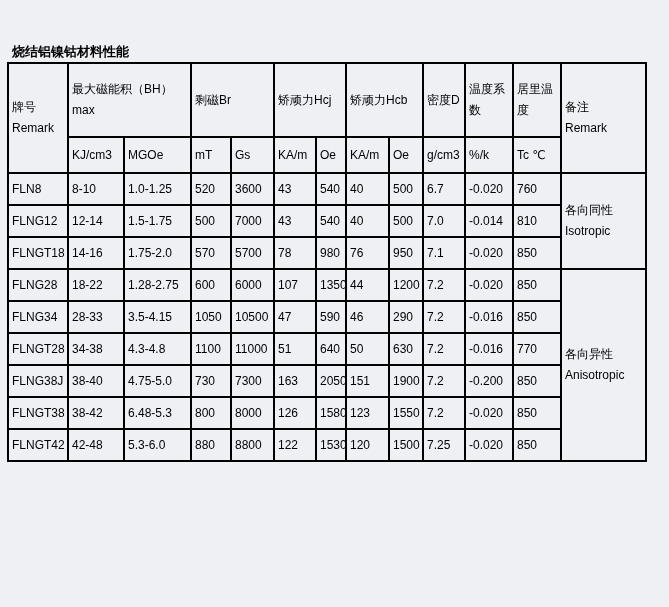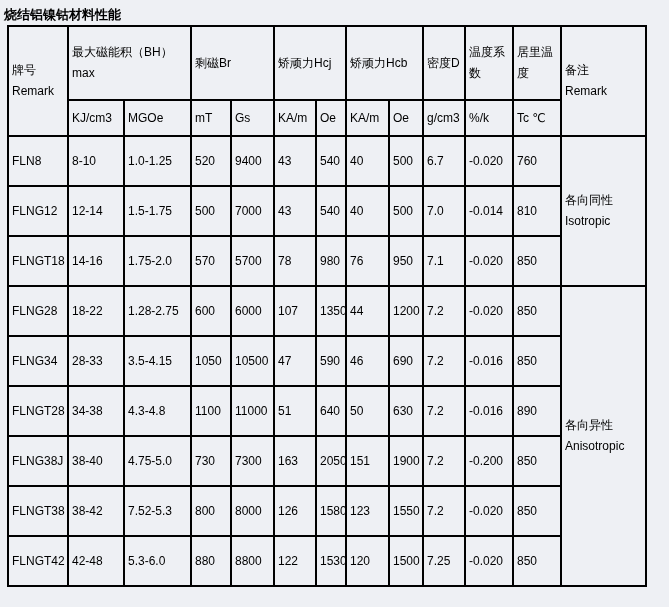--- a/index.html
+++ b/index.html
@@ -4,45 +4,46 @@
 <style>
   * { box-sizing: border-box; }
   html, body {
     margin: 0; padding: 0;
     width: 669px; height: 607px;
     background: #eef0f4;
     color: #000;
     font-family: "Liberation Sans", "DejaVu Sans", sans-serif;
   }
   .page-title {
-    padding: 8px 0 0 4px;
+    padding: 8px 0 0 12px;
     font-size: 13px;
     font-weight: bold;
     line-height: 14px;
+    margin-top: 37px;
   }
   table.spec-table {
     border-collapse: collapse;
     table-layout: fixed;
     margin: 3px 0 0 7px;
     width: 638px;
   }
   .spec-table th, .spec-table td {
     border: 2px solid #000;
     font-size: 12px;
     font-weight: normal;
     text-align: left;
     vertical-align: middle;
     padding: 2px 2px 2px 3px;
     line-height: 21px;
     white-space: pre-line;
     overflow: hidden;
   }
   .spec-table thead tr.group-row  { height: 74px; }
   .spec-table thead tr.units-row  { height: 36px; }
-  .spec-table tbody tr            { height: 50px; }
+  .spec-table tbody tr            { height: 32px; }
 </style>
 </head>
 <body>
 
 <div class="page-title">烧结铝镍钴材料性能</div>
 
 <table class="spec-table">
   <colgroup>
     <col style="width:60px">
       <col style="width:56px">
@@ -86,21 +87,21 @@
       <th>%/k</th>
       <th>Tc ℃</th>
     </tr>
   </thead>
   <tbody>
       <tr>
         <td>FLN8</td>
         <td>8-10</td>
         <td>1.0-1.25</td>
         <td>520</td>
-        <td>9400</td>
+        <td>3600</td>
         <td>43</td>
         <td>540</td>
         <td>40</td>
         <td>500</td>
         <td>6.7</td>
         <td>-0.020</td>
         <td>760</td>
         <td rowspan="3">各向同性
 Isotropic</td>
       </tr>
@@ -150,57 +151,57 @@
       </tr>
       <tr>
         <td>FLNG34</td>
         <td>28-33</td>
         <td>3.5-4.15</td>
         <td>1050</td>
         <td>10500</td>
         <td>47</td>
         <td>590</td>
         <td>46</td>
-        <td>690</td>
+        <td>290</td>
         <td>7.2</td>
         <td>-0.016</td>
         <td>850</td>
       </tr>
       <tr>
         <td>FLNGT28</td>
         <td>34-38</td>
         <td>4.3-4.8</td>
         <td>1100</td>
         <td>11000</td>
         <td>51</td>
         <td>640</td>
         <td>50</td>
         <td>630</td>
         <td>7.2</td>
         <td>-0.016</td>
-        <td>890</td>
+        <td>770</td>
       </tr>
       <tr>
         <td>FLNG38J</td>
         <td>38-40</td>
         <td>4.75-5.0</td>
         <td>730</td>
         <td>7300</td>
         <td>163</td>
         <td>2050</td>
         <td>151</td>
         <td>1900</td>
         <td>7.2</td>
         <td>-0.200</td>
         <td>850</td>
       </tr>
       <tr>
         <td>FLNGT38</td>
         <td>38-42</td>
-        <td>7.52-5.3</td>
+        <td>6.48-5.3</td>
         <td>800</td>
         <td>8000</td>
         <td>126</td>
         <td>1580</td>
         <td>123</td>
         <td>1550</td>
         <td>7.2</td>
         <td>-0.020</td>
         <td>850</td>
       </tr>

